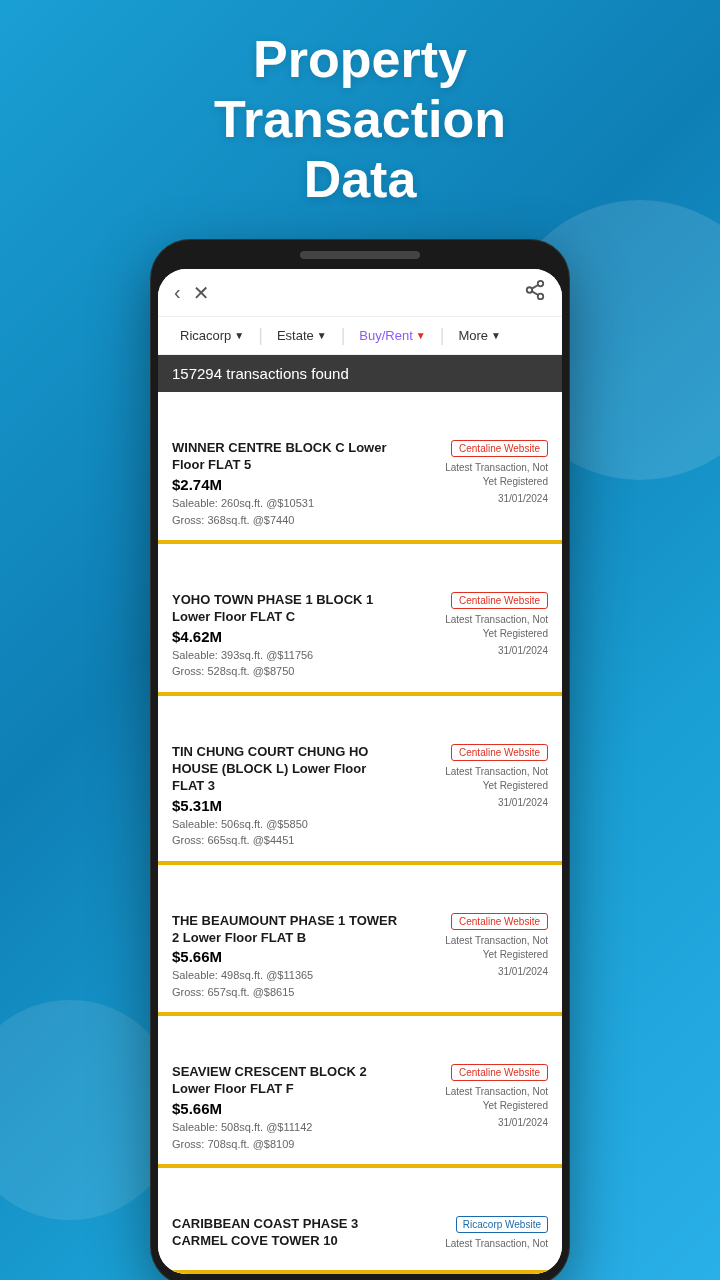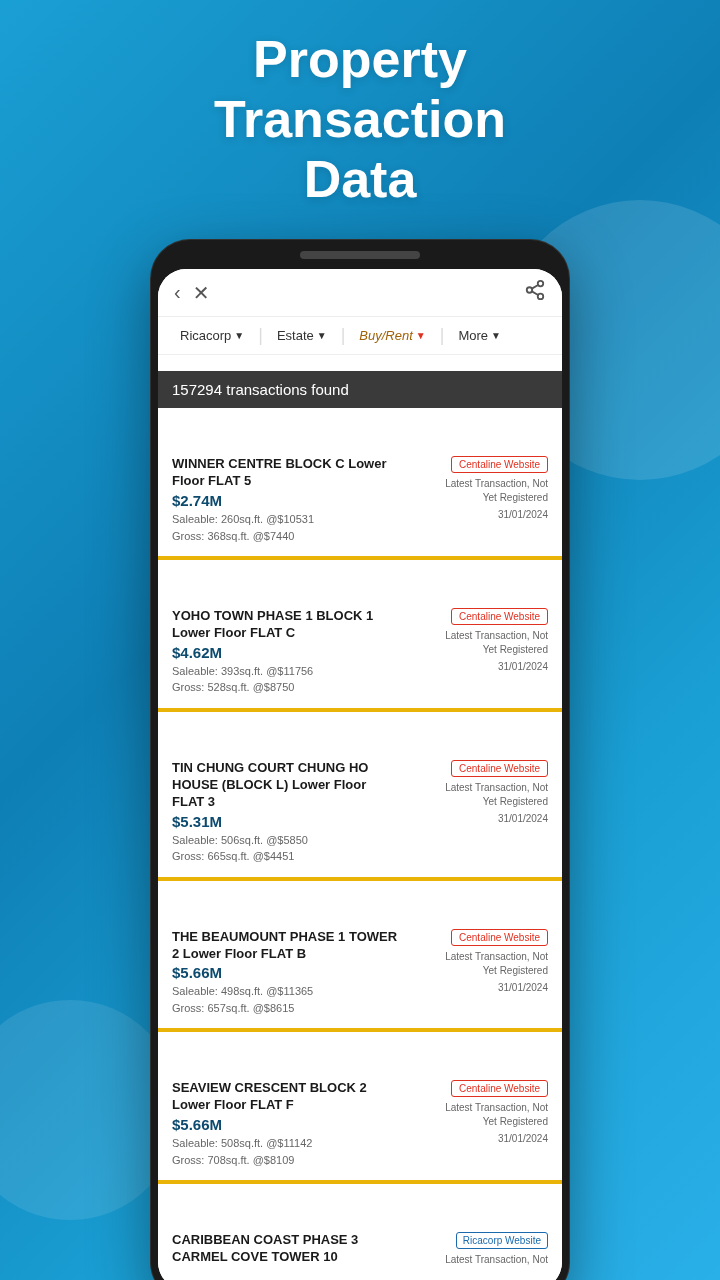--- a/index.html
+++ b/index.html
@@ -130,21 +130,20 @@
       font-size: 18px;
     }
 
     
     .count-bar {
       background: #3a3a3a;
       padding: 10px 14px;
       color: #fff;
       font-size: 15px;
       font-weight: 500;
-      margin-top: 16px;
     }
 
     
     .transaction-list {
       background: #fff;
       overflow-y: auto;
     }
 
     .transaction-item {
       padding: 12px 14px;
@@ -167,21 +166,21 @@
     .property-name {
       font-size: 13px;
       font-weight: bold;
       color: #1a1a1a;
       line-height: 1.3;
       margin-bottom: 2px;
     }
     .property-price {
       font-size: 15px;
       font-weight: bold;
-      color: #0c4a6e;
+      color: #000000;
       margin-bottom: 2px;
     }
     .property-details {
       font-size: 11px;
       color: #666;
       line-height: 1.5;
     }
 
     .centaline-btn {
       border: 1px solid #e03020;
@@ -250,21 +249,21 @@
         <span>Ricacorp</span>
         <span class="arrow">▼</span>
       </div>
       <span class="filter-divider">|</span>
       <div class="filter-btn">
         <span>Estate</span>
         <span class="arrow">▼</span>
       </div>
       <span class="filter-divider">|</span>
       <div class="filter-btn active">
-        <span style="color:#a16207;font-style:italic;">Buy/Rent</span>
+        <span style="color:#8b5cf6;">Buy/Rent</span>
         <span class="arrow" style="color:#e03020;">▼</span>
       </div>
       <span class="filter-divider">|</span>
       <div class="filter-btn">
         <span>More</span>
         <span class="arrow">▼</span>
       </div>
     </div>
 
     <div class="count-bar">

